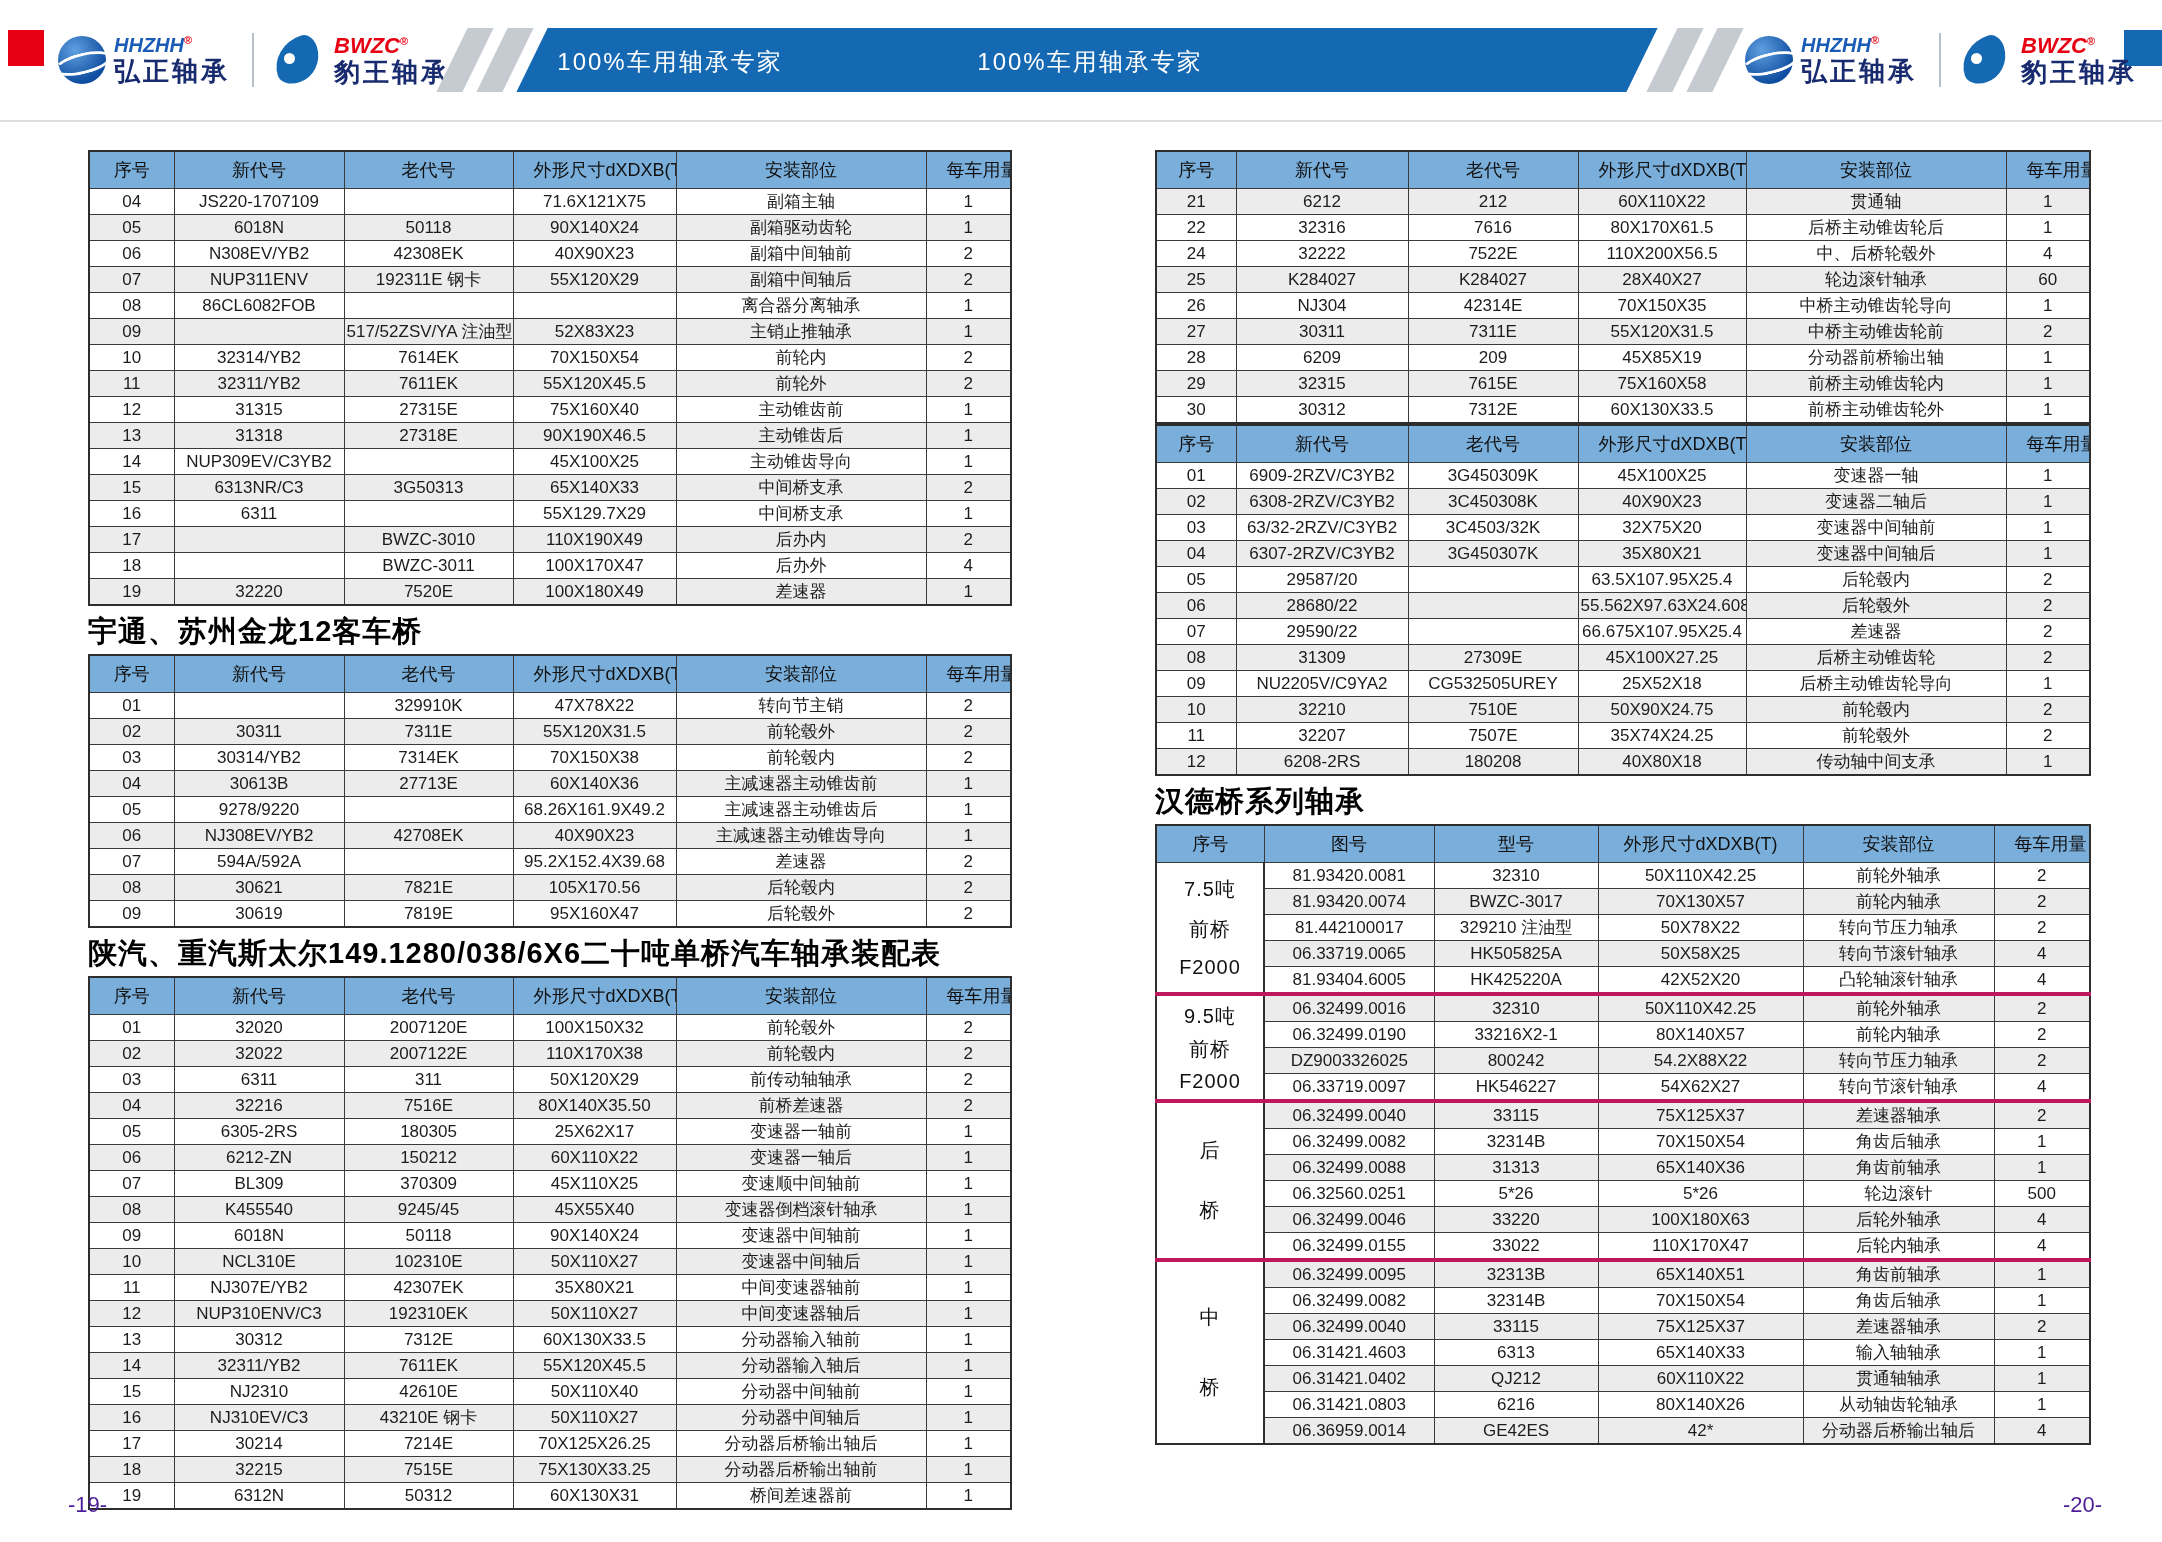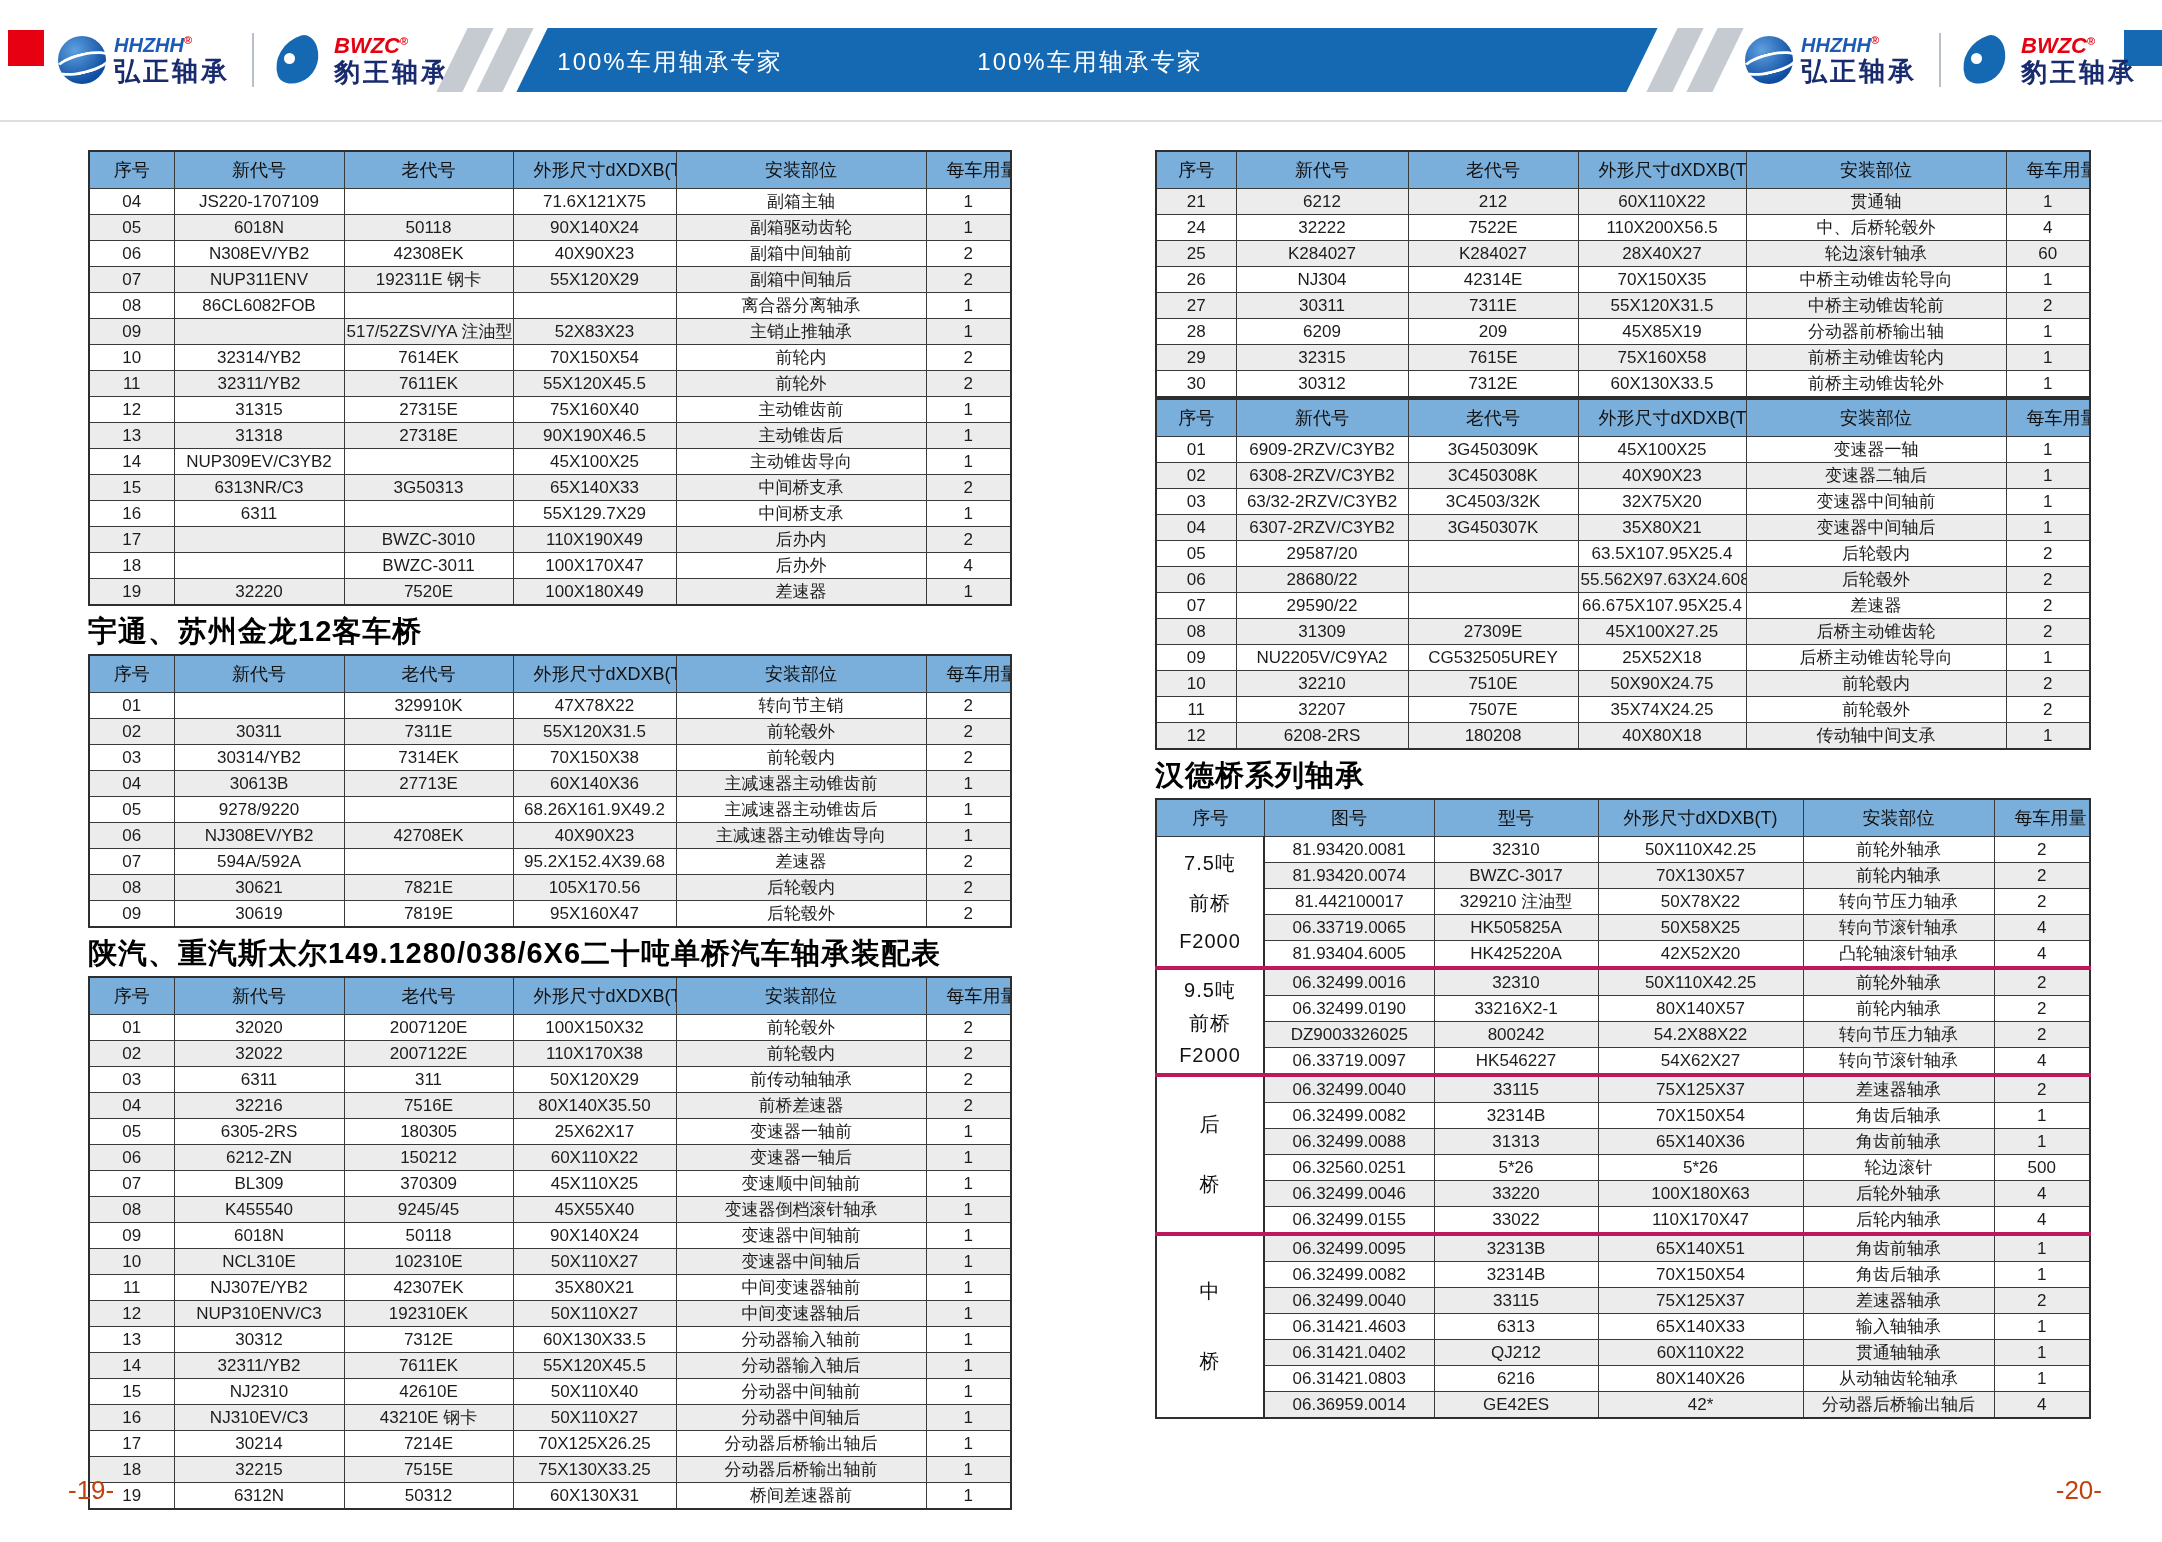--- a/index.html
+++ b/index.html
@@ -48,21 +48,21 @@
   table.data td { height:25px; font-size:17px; color:#1c1c1c; text-align:center;
     border:1px solid #3a3a3a; padding:0 2px; white-space:nowrap; overflow:hidden; background:#ffffff; }
   table.data tr.alt td { background:#ECECED; }
   table.data tr.group-start td { border-top:4px solid #be185d; }
   table.data td.group-cell { background:#ffffff; font-size:20px; color:#111; position:relative;
     border-right:2px solid #2e2e2e; }
   table.data tr.alt td.group-cell { background:#ffffff; }
   .group-inner { position:absolute; inset:0; display:flex; flex-direction:column;
     justify-content:space-evenly; align-items:center; letter-spacing:1px; }
   
-  .footer { position:absolute; bottom:36px; font-size:26px; color:#c2410c; }
+  .footer { position:absolute; bottom:24px; font-size:22px; color:#4c1d95; }
   .footer.fl { left:68px; } .footer.fr { right:60px; }
 </style>
 </head>
 <body>
 
 <div class="page">
 
   <div class="red-block"></div>
   <div class="blue-block"></div>
   <div class="header-rule"></div>
@@ -549,20 +549,28 @@
         <tbody>
           <tr class="alt">
             <td>21</td>
             <td>6212</td>
             <td>212</td>
             <td>60X110X22</td>
             <td>贯通轴</td>
             <td>1</td>
           </tr>
           <tr>
+            <td>22</td>
+            <td>32316</td>
+            <td>7616</td>
+            <td>80X170X61.5</td>
+            <td>后桥主动锥齿轮后</td>
+            <td>1</td>
+          </tr>
+          <tr>
             <td>24</td>
             <td>32222</td>
             <td>7522E</td>
             <td>110X200X56.5</td>
             <td>中、后桥轮毂外</td>
             <td>4</td>
           </tr>
           <tr class="alt">
             <td>25</td>
             <td>K284027</td>

